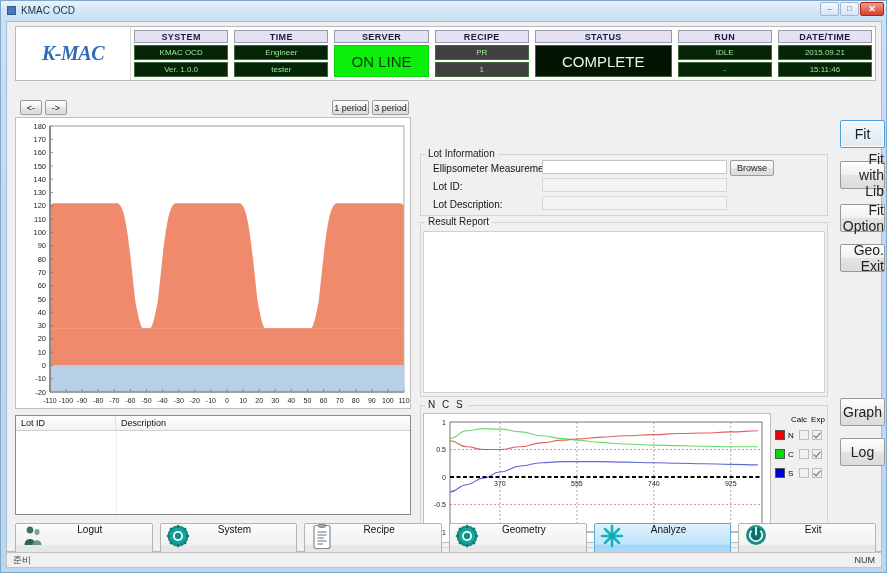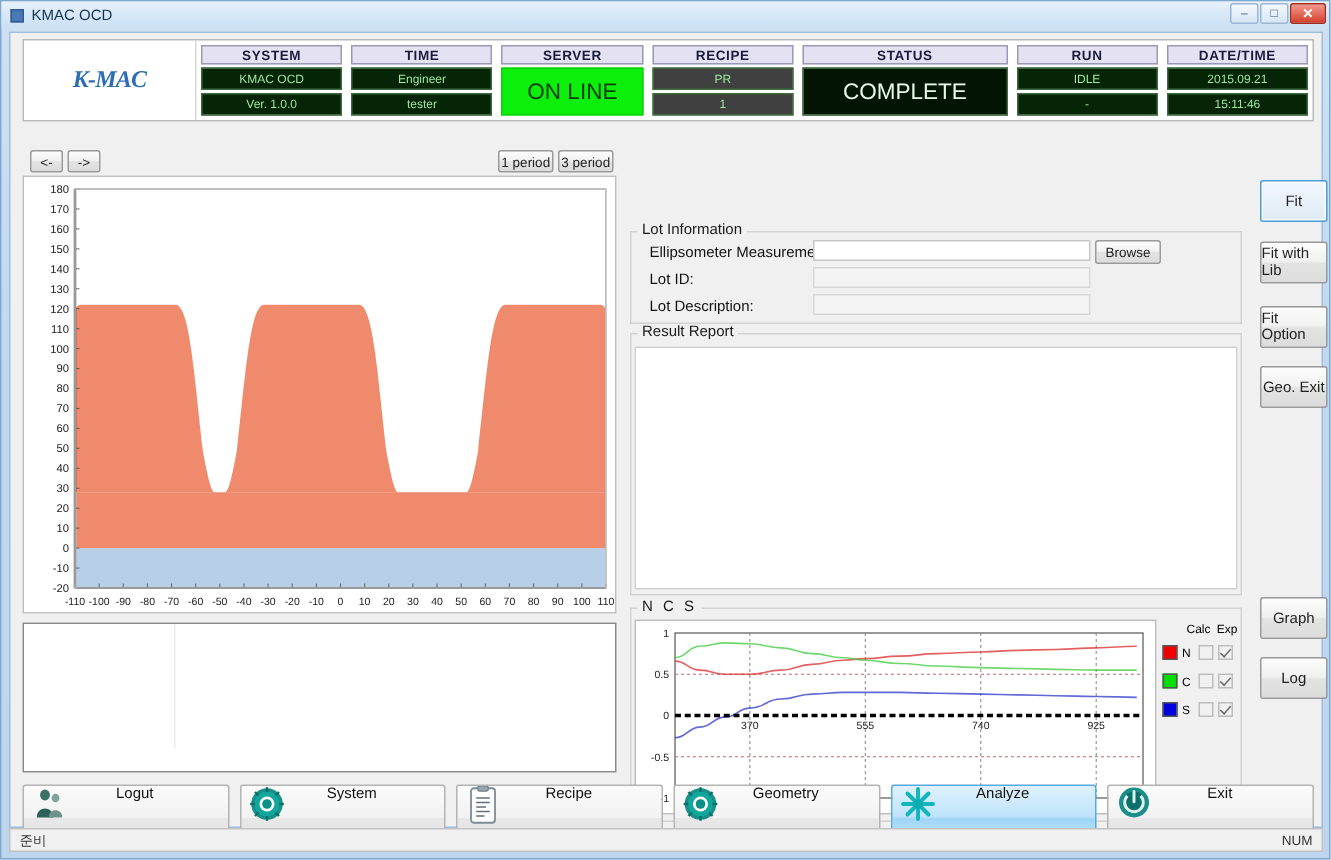--- a/index.html
+++ b/index.html
@@ -63,21 +63,21 @@
     border:1px solid #b9b9b9;
     display:flex;
   }
   #logo-cell {
     width: 115px; display:flex; align-items:center; justify-content:center;
     border-right:1px solid #d8d8d8;
   }
   #logo-cell .logo {
     font-family:"Liberation Serif", serif;
     font-style: italic; font-weight: bold;
-    font-size: 16px; color:#2e6db4;
+    font-size: 20px; color:#2e6db4;
     letter-spacing:-0.5px;
     position:relative;
   }
   .stat-group {
     flex: 1 1 0;
     display:flex; flex-direction:column;
     padding: 3px 3px;
     gap:2px;
     border-right:0px;
   }
@@ -218,21 +218,22 @@
     content:"";
     position:absolute; left:2px; top:0px;
     width:3px; height:6px;
     border:solid #6b6b6b; border-width:0 1.4px 1.4px 0;
     transform: rotate(42deg);
   }
 
   
   .side-btn {
     position:absolute; left:833px; width:45px; height:28px;
-    font-size:10px;
+    font-size:14px;
+    text-align:right;
   }
   .side-btn.focus {
     border:1px solid #4c9ed9;
     background: linear-gradient(180deg,#f2f8fd,#dfeaf4);
     box-shadow: inset 0 0 0 1px #ffffff;
   }
   #sb-fit { top:98px; }
   #sb-fitlib { top:139px; }
   #sb-fitopt { top:182px; }
   #sb-geoinfo { top:222px; }
@@ -451,20 +452,24 @@
             <line x1="34" y1="47.900000000000006" x2="37" y2="47.900000000000006"></line>
             <line x1="34" y1="34.599999999999994" x2="37" y2="34.599999999999994"></line>
             <line x1="34" y1="21.30000000000001" x2="37" y2="21.30000000000001"></line>
             <line x1="34" y1="8" x2="37" y2="8"></line>
           </g>
           <rect x="34" y="8" width="354" height="266" fill="none" stroke="#bdbdbd" stroke-width="1"></rect>
         </svg>
     </div>
 
     <div id="lot-table">
+      <div class="hdr">
+        <div class="c1">Lot ID</div>
+        <div class="c2">Description</div>
+      </div>
       <div class="body">
         <div class="colline"></div>
       </div>
     </div>
 
     <div id="info-panel">
 
       <div class="grp" id="grp-lot"></div>
       <div class="grp-label" id="lbl-lot">Lot Information</div>
 

